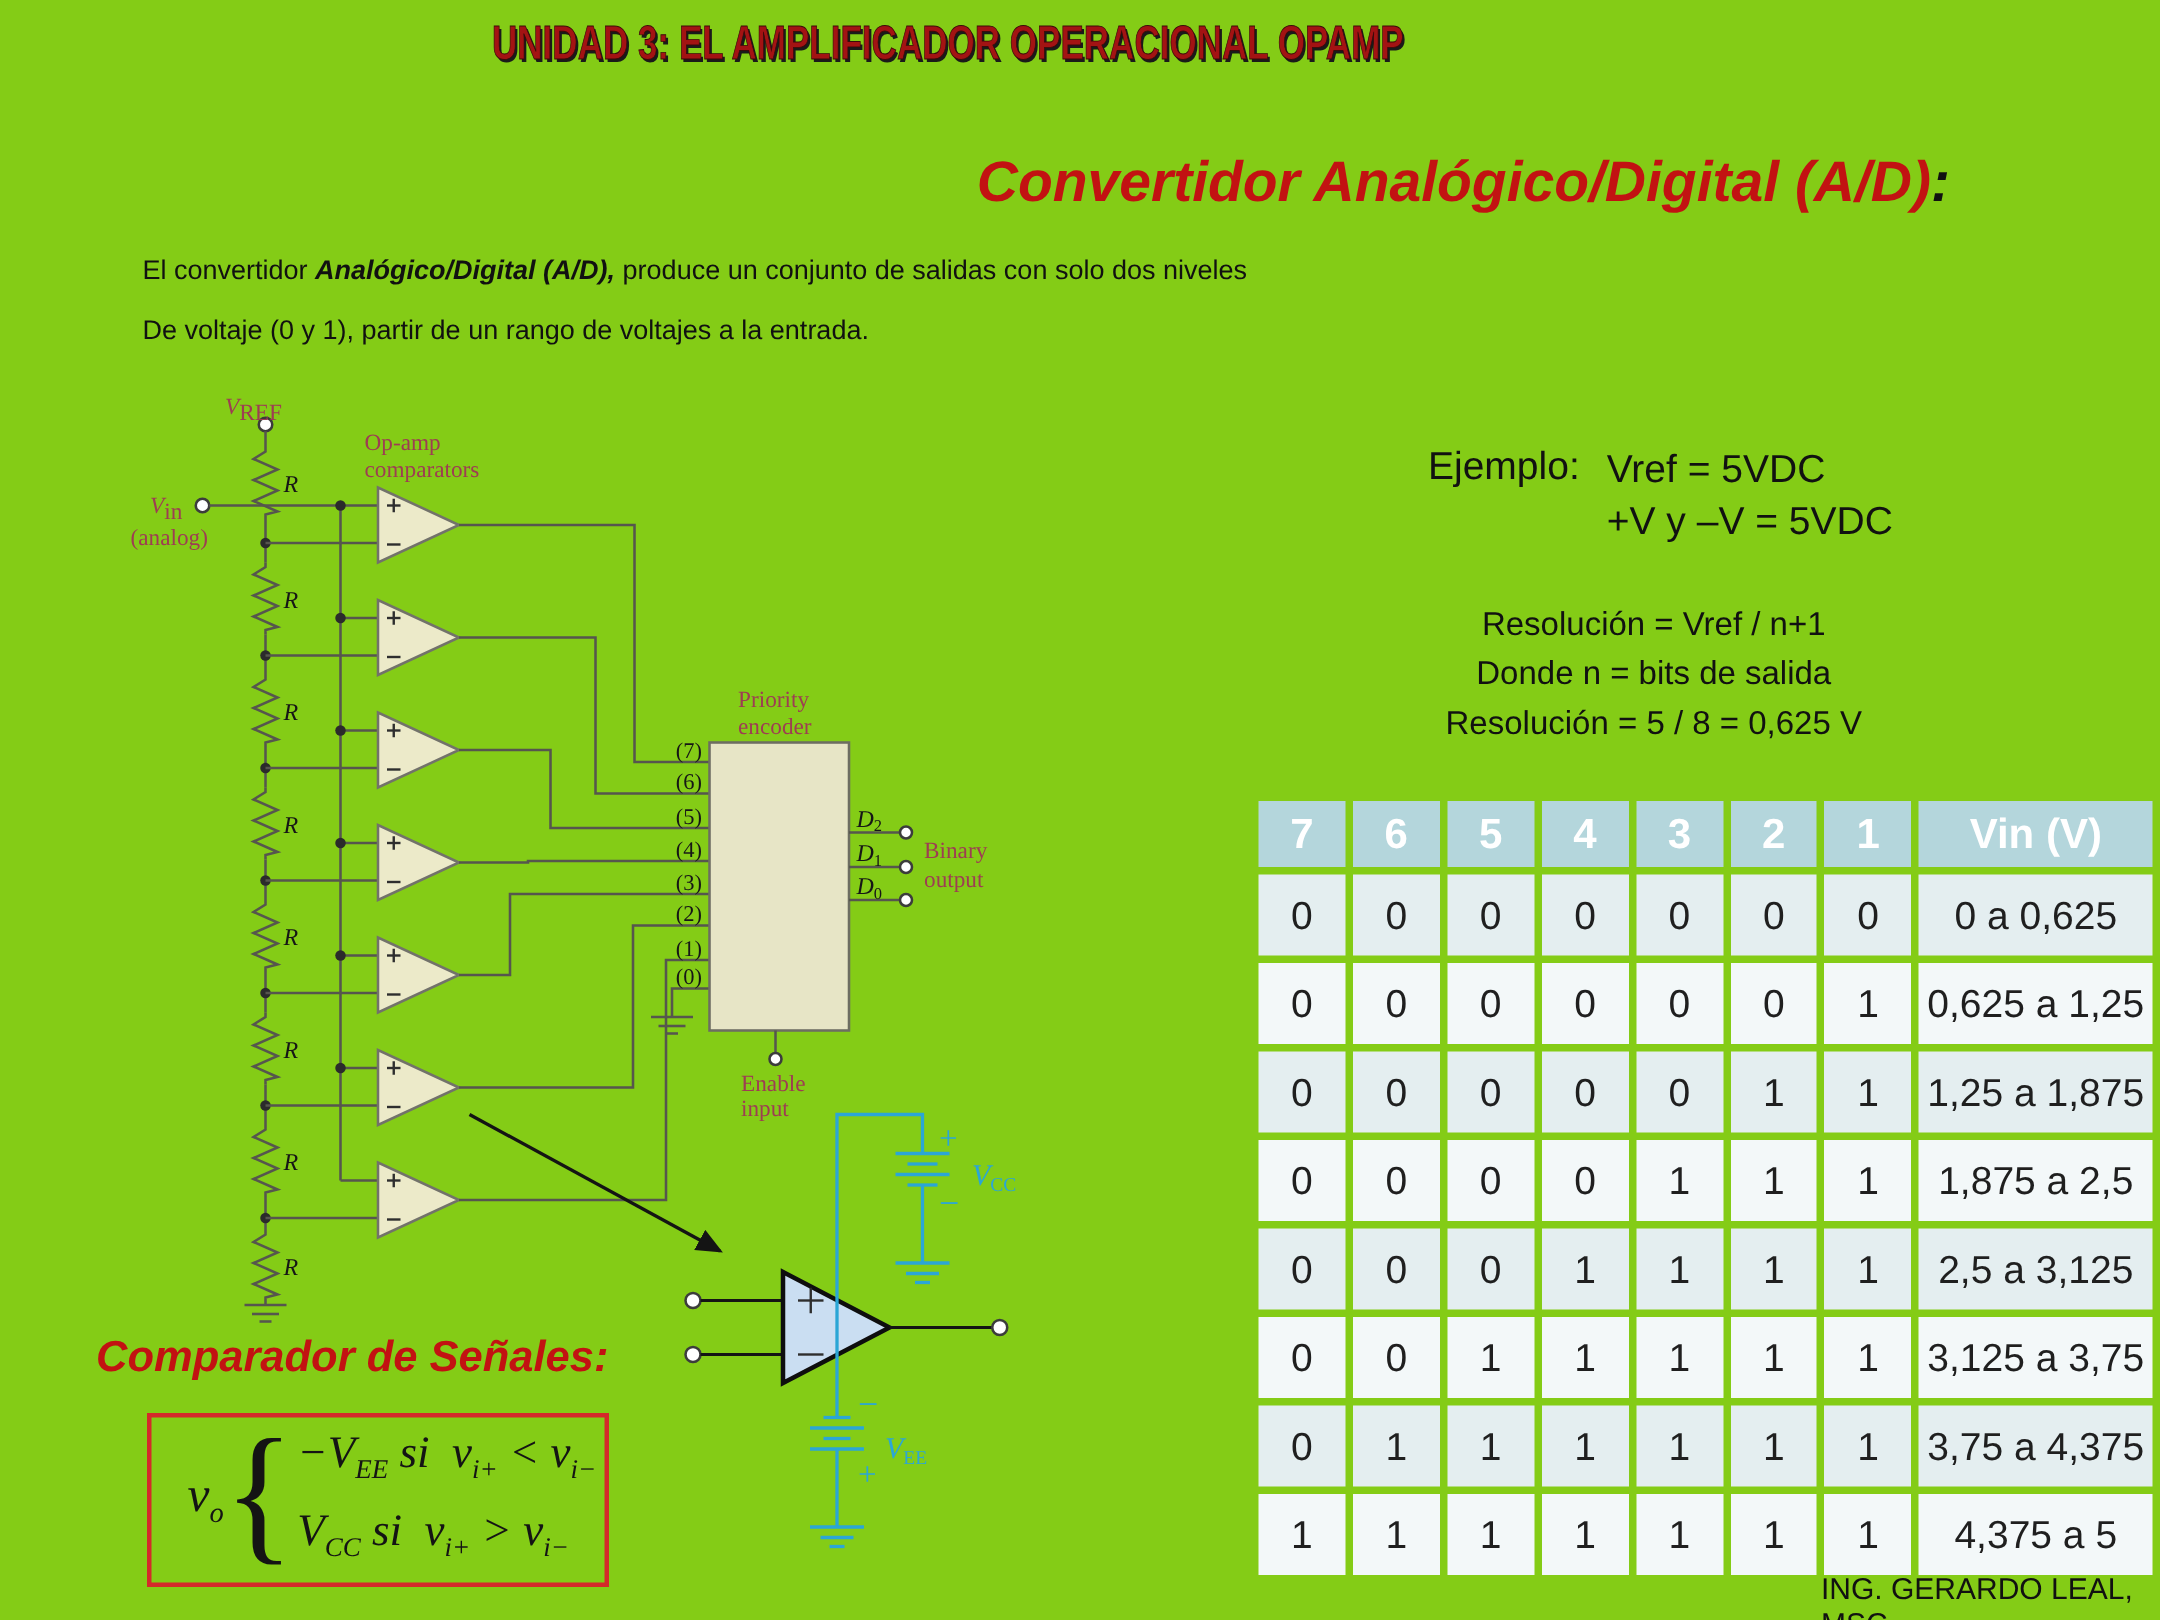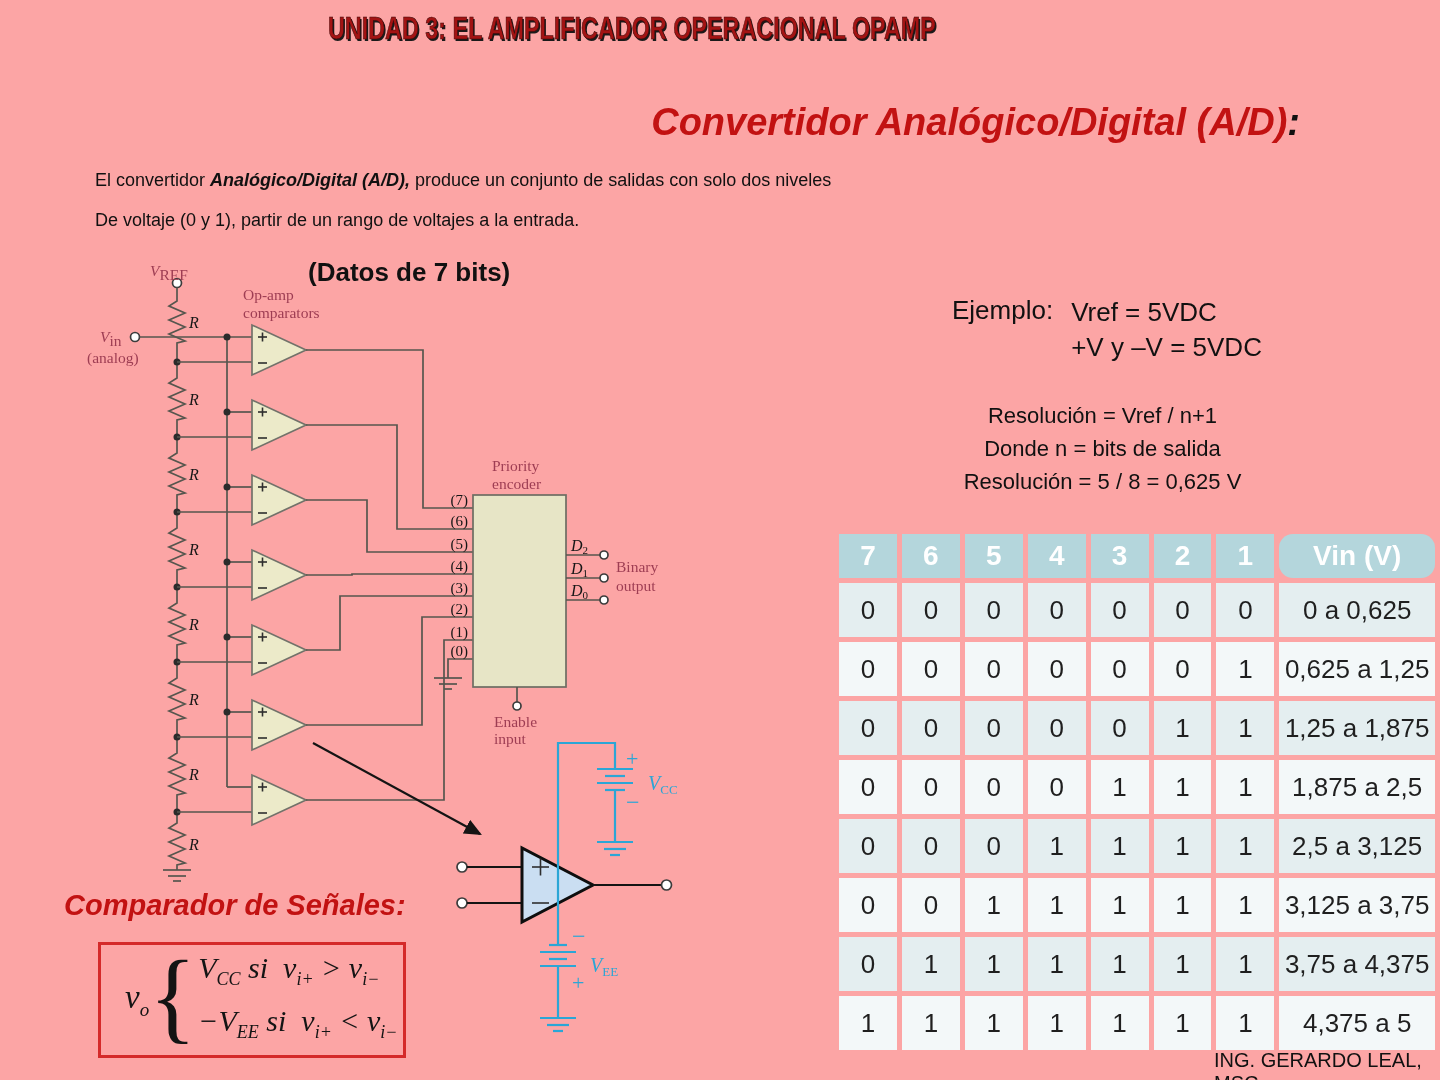--- a/index.html
+++ b/index.html
@@ -4,21 +4,21 @@
 <style>
   :root{
     --accent:#c21212; --kicker:#a31313; --maroon:#9e3d53; --wire:#56564e;
     --comp_fill:#eceac9; --comp_stroke:#72726a; --enc_fill:#e7e5c6;
     --cyan:#2ba6d6; --opamp_fill:#cadef2; --table_header_bg:#b4d6dc;
     --table_header_text:#ffffff; --row_odd:#e4eef0; --row_even:#f3f8f9;
     --cell_text:#1f1f1f; --red_box:#d42a2a;
   }
   html,body{margin:0;padding:0;}
   body{font-family:"Liberation Sans",sans-serif;background:#fff;}
-  .stage{position:relative;width:1440px;height:1080px;background:#fca5a5;overflow:hidden;}
+  .stage{position:relative;width:1440px;height:1080px;background:#84cc16;overflow:hidden;}
 
   .kicker{position:absolute;left:328px;top:10px;font-size:32px;font-weight:bold;
     color:var(--kicker);letter-spacing:0px;white-space:nowrap;
     transform:scaleX(0.73);transform-origin:left top;
     text-shadow:2px 2px 0 #1a1a1a;-webkit-text-stroke:0.6px #3a0a0a;}
 
   .title{position:absolute;left:60px;top:101px;width:1240px;text-align:right;
     font-size:38px;font-weight:bold;font-style:italic;color:var(--accent);}
   .title .colon{color:#111;}
 
@@ -30,21 +30,21 @@
   .ejemplo{position:absolute;left:952px;top:295px;display:flex;gap:18px;font-size:26px;color:#111;}
   .ejemplo .vals{line-height:35px;}
 
   .resolucion{position:absolute;left:880px;top:399px;width:445px;text-align:center;
     font-size:22px;color:#111;line-height:33px;}
 
   .tbl{position:absolute;left:834px;top:529px;border-collapse:separate;border-spacing:5px;}
   .tbl th{background:var(--table_header_bg);color:var(--table_header_text);
     font-size:28px;font-weight:bold;height:42px;}
   .tbl th.bit{width:57px;}
-  .tbl th.vin{width:156px;border-radius:14px;}
+  .tbl th.vin{width:156px;}
   .tbl td{font-size:26px;color:var(--cell_text);text-align:center;height:52px;}
   .tbl tr:nth-child(odd) td{background:var(--row_odd);}
   .tbl tr:nth-child(even) td{background:var(--row_even);}
 
   .comp-heading{position:absolute;left:64px;top:889px;font-size:29px;font-weight:bold;
     font-style:italic;color:var(--accent);}
 
   .formula-box{position:absolute;left:98px;top:942px;width:308px;height:116px;
     border:3px solid var(--red_box);display:flex;align-items:center;
     font-family:"Liberation Serif",serif;font-style:italic;color:#141414;padding-left:24px;box-sizing:border-box;}
@@ -81,21 +81,20 @@
 
   <div class="kicker">UNIDAD 3: EL AMPLIFICADOR OPERACIONAL OPAMP</div>
 
   <div class="title"><span>Convertidor Analógico/Digital (A/D)</span><span class="colon">:</span></div>
 
   <div class="intro">
     <div><span>El convertidor </span><b>Analógico/Digital (A/D),</b><span> produce un conjunto de salidas con solo dos niveles</span></div>
     <div>De voltaje (0 y 1), partir de un rango de voltajes a la entrada.</div>
   </div>
 
-  <div class="datos">(Datos de 7 bits)</div>
 
   <div class="ejemplo">
     <div>Ejemplo:</div>
     <div class="vals">
       <div>Vref = 5VDC</div>
       <div>+V y –V = 5VDC</div>
     </div>
   </div>
 
   <div class="resolucion">
@@ -200,22 +199,22 @@
         </tr>
       </tbody>
   </table>
 
   <div class="comp-heading">Comparador de Señales:</div>
 
   <div class="formula-box">
     <span class="vo"><span>v</span><sub>o</sub></span>
     <span class="brace">{</span>
     <span class="f-lines">
+      <span class="f-line"><span>−V</span><sub>EE</sub><span> si  </span><span>v</span><sub>i+</sub><span> &lt; </span><span>v</span><sub>i−</sub></span>
       <span class="f-line"><span>V</span><sub>CC</sub><span> si  </span><span>v</span><sub>i+</sub><span> &gt; </span><span>v</span><sub>i−</sub></span>
-      <span class="f-line"><span>−V</span><sub>EE</sub><span> si  </span><span>v</span><sub>i+</sub><span> &lt; </span><span>v</span><sub>i−</sub></span>
     </span>
   </div>
 
   <div class="footer">ING. GERARDO LEAL, MSC</div>
 
   <svg class="diagram" width="720" height="830" viewBox="0 0 720 830">
     <defs>
       <g id="res">
         <polyline class="wire" points="0,0 0,3 -8,8 8,15 -8,22 8,29 -8,36 8,43 0,45 0,48"></polyline>
       </g>

